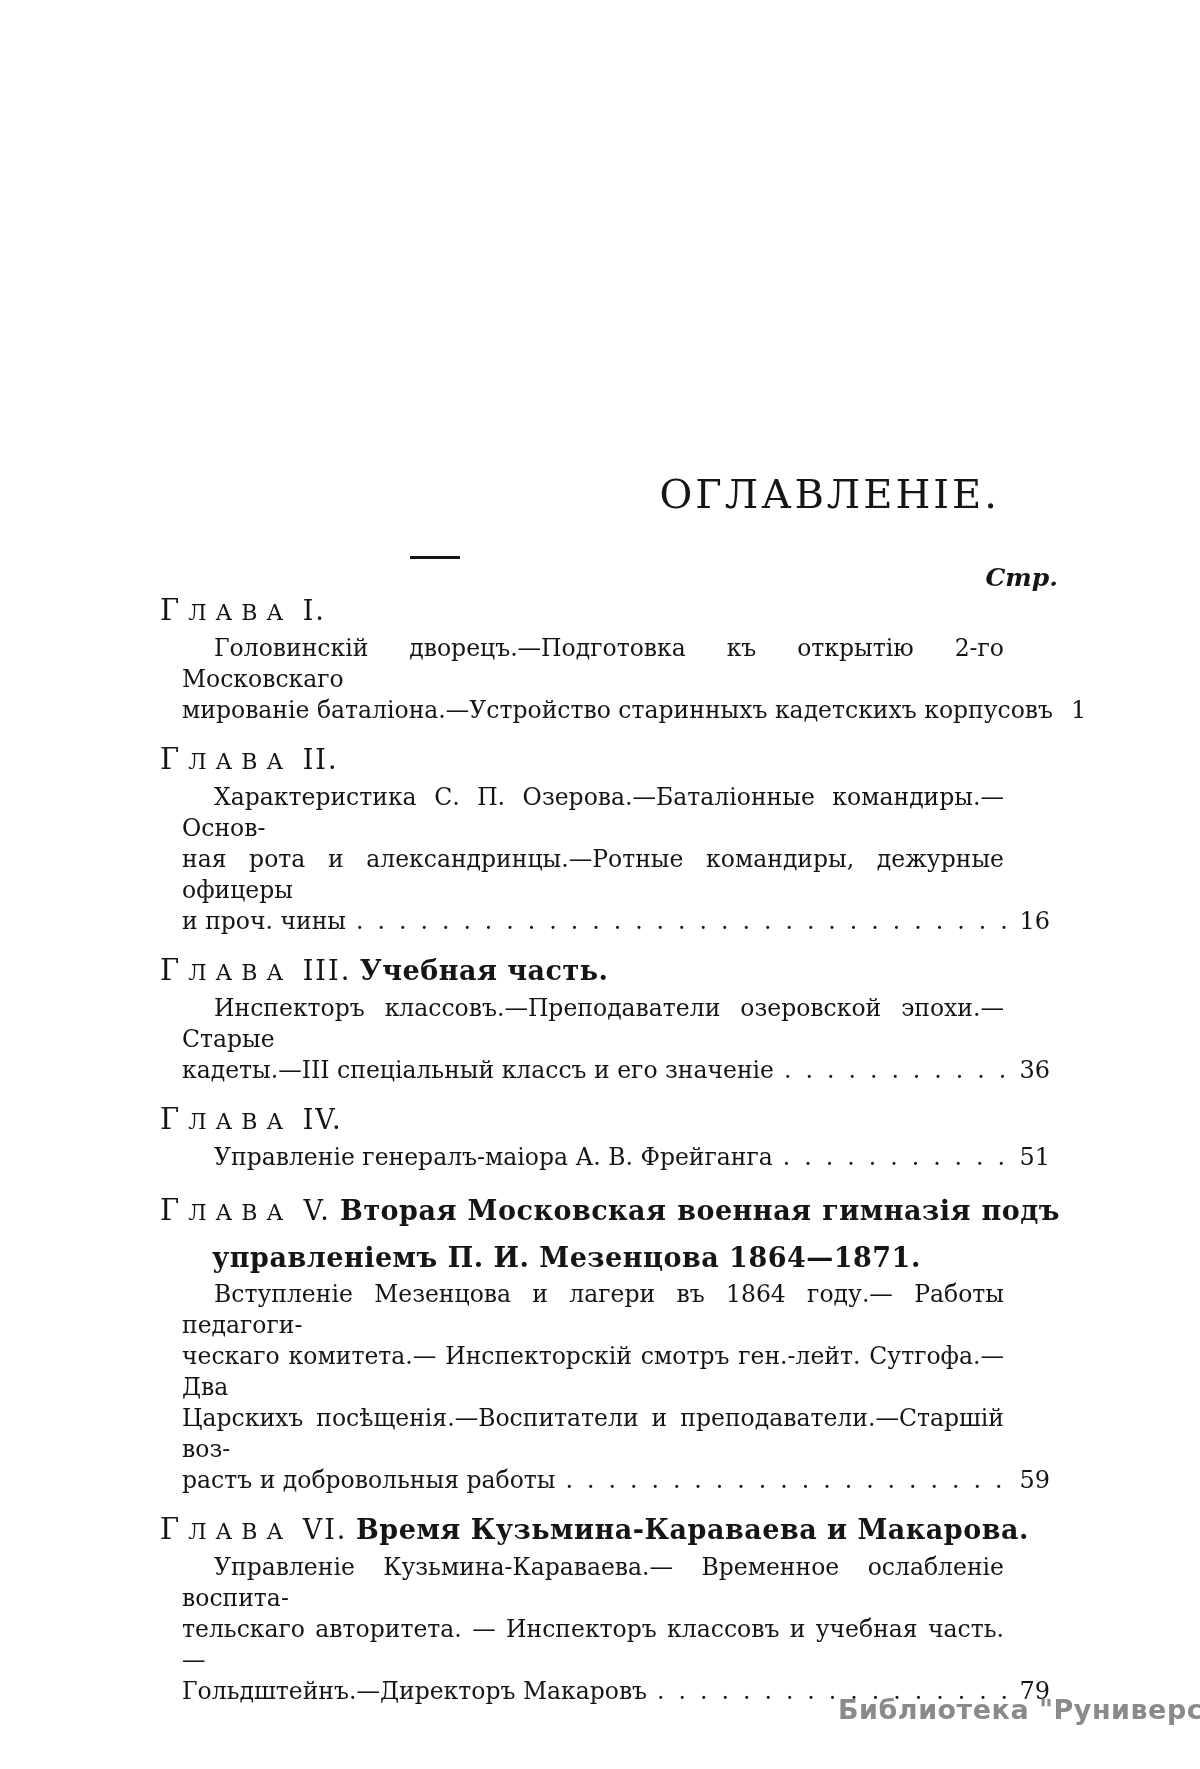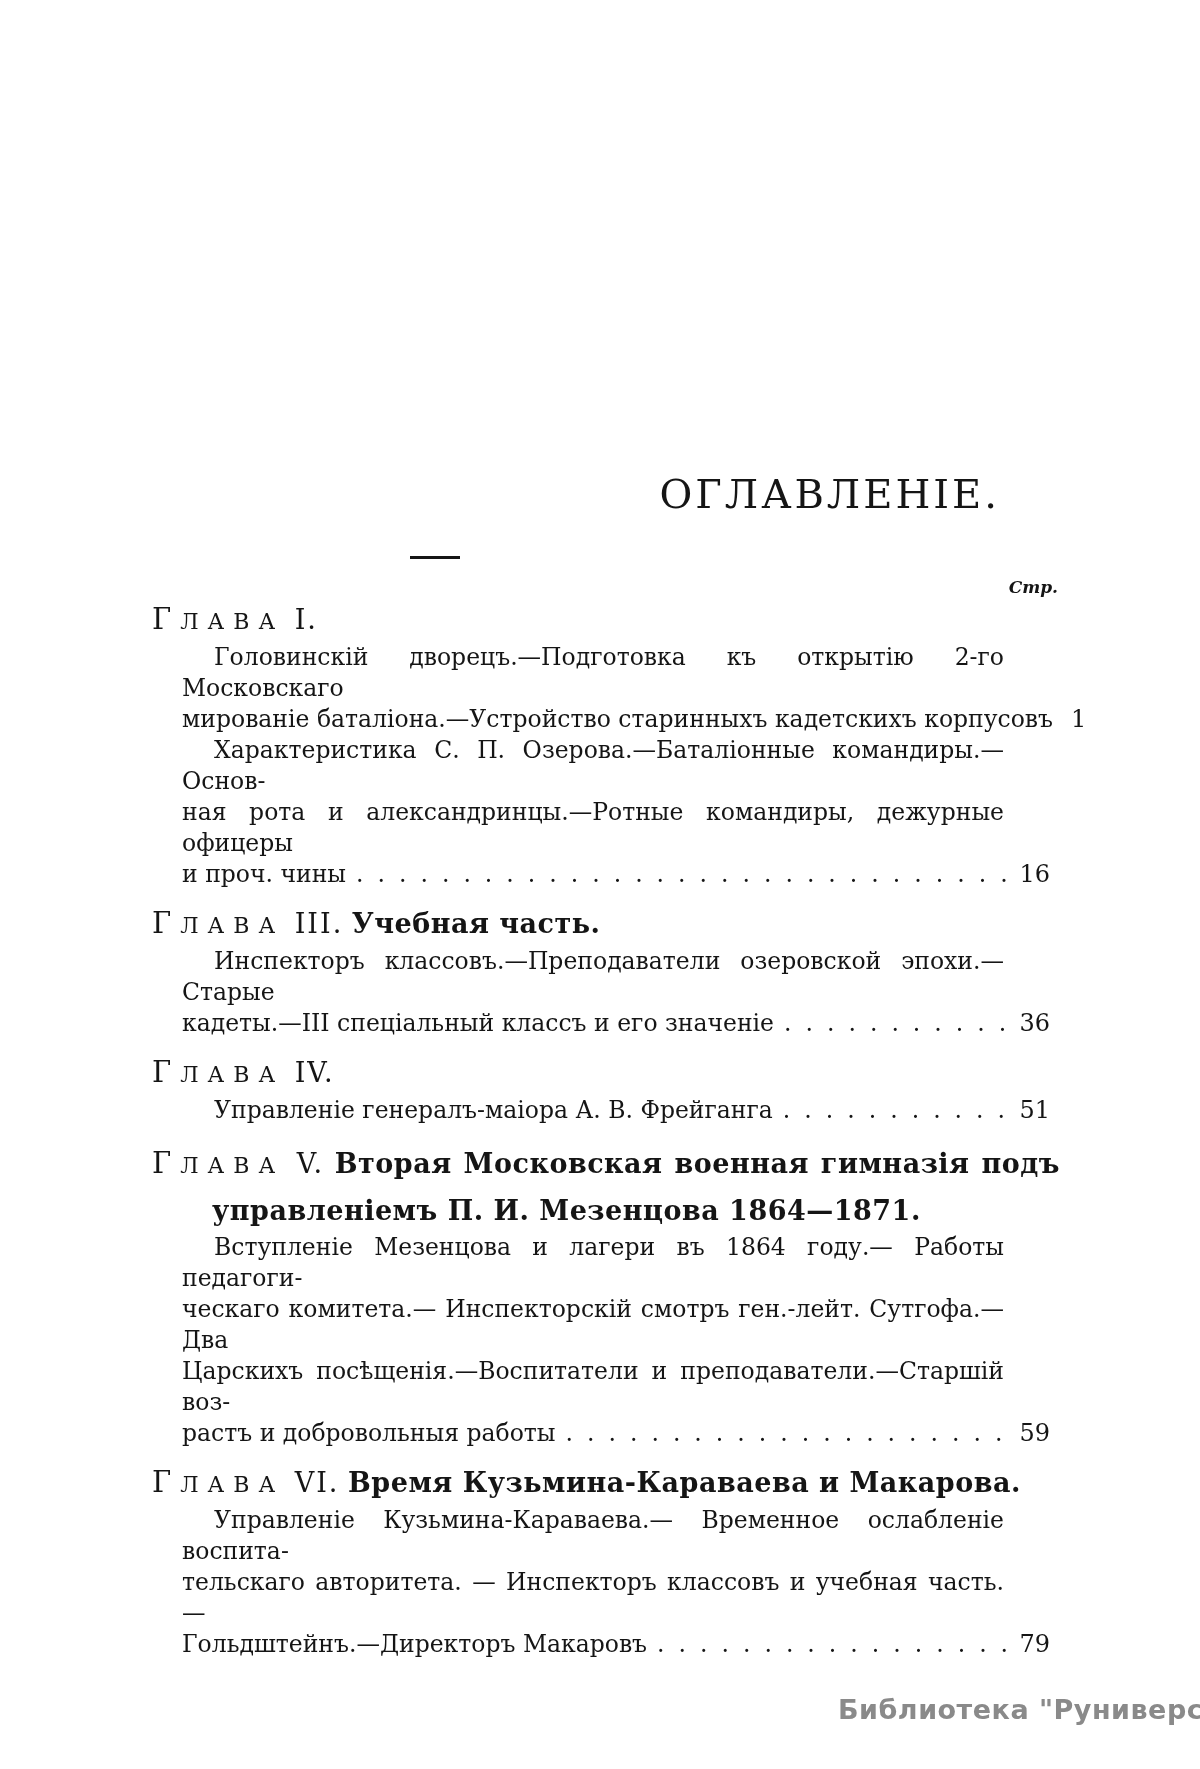--- a/index.html
+++ b/index.html
@@ -10,25 +10,25 @@
   }
   *{box-sizing:border-box;}
   .content{position:absolute; left:148px; top:0; width:912px;}
   .doc-title{
     margin-top:470px; line-height:48px; text-align:right;
     transform:translateX(-60px);
     font-size:40px; letter-spacing:3px; white-space:nowrap;
   }
   .divider{margin:38px 0 0 262px; width:50px; height:3px; background:#151515;}
   .col-header{
-    text-align:right; font-style:italic; font-size:17px; line-height:26px;
-    margin-top:15px; padding-right:2px; font-weight:bold;
+    text-align:right; font-style:italic; font-size:25px; line-height:26px;
+    margin-top:6px; padding-right:2px; font-weight:bold;
   }
   .entry .heading{
-    font-size:27px; line-height:34px; margin:16px 0 3px 4px; white-space:nowrap;
+    font-size:27px; line-height:34px; margin:16px 0 3px 12px; white-space:nowrap;
   }
   .entry:first-child .heading{margin-top:2px;}
   .heading .cap{font-size:29px; letter-spacing:9px;}
   .heading .rest{font-size:22px; letter-spacing:9px;}
   .heading .numeral{font-size:27px; letter-spacing:2px; margin-left:2px;}
   .heading .chtitle{font-weight:bold; letter-spacing:0.5px;}
   .heading.hjust{
     text-align:justify; text-align-last:justify; line-height:42px; white-space:normal;
   }
   .heading2{
@@ -67,20 +67,21 @@
         <div class="entry">
           <div class="heading"><span class="chlabel"><span class="cap">Г</span><span class="rest">ЛАВА</span></span> <span class="numeral">I.</span></div>
           <div class="line just first">Головинскій дворецъ.—Подготовка къ открытію 2-го Московскаго</div>
           <div class="line pageline">
             <span class="lt">мированіе баталіона.—Устройство старинныхъ кадетскихъ корпусовъ</span>
             <span class="dots"></span>
             <span class="pg">1</span>
           </div>
         </div>
         <div class="entry">
+          <div class="heading"><span class="chlabel"><span class="cap">Г</span><span class="rest">ЛАВА</span></span> <span class="numeral">II.</span></div>
           <div class="line just first">Характеристика С. П. Озерова.—Баталіонные командиры.—Основ-</div>
           <div class="line just">ная рота и александринцы.—Ротные командиры, дежурные офицеры</div>
           <div class="line pageline">
             <span class="lt">и проч. чины</span>
             <span class="dots">............................................................</span>
             <span class="pg">16</span>
           </div>
         </div>
         <div class="entry">
           <div class="heading"><span class="chlabel"><span class="cap">Г</span><span class="rest">ЛАВА</span></span> <span class="numeral">III.</span> <span class="chtitle">Учебная часть.</span></div>

